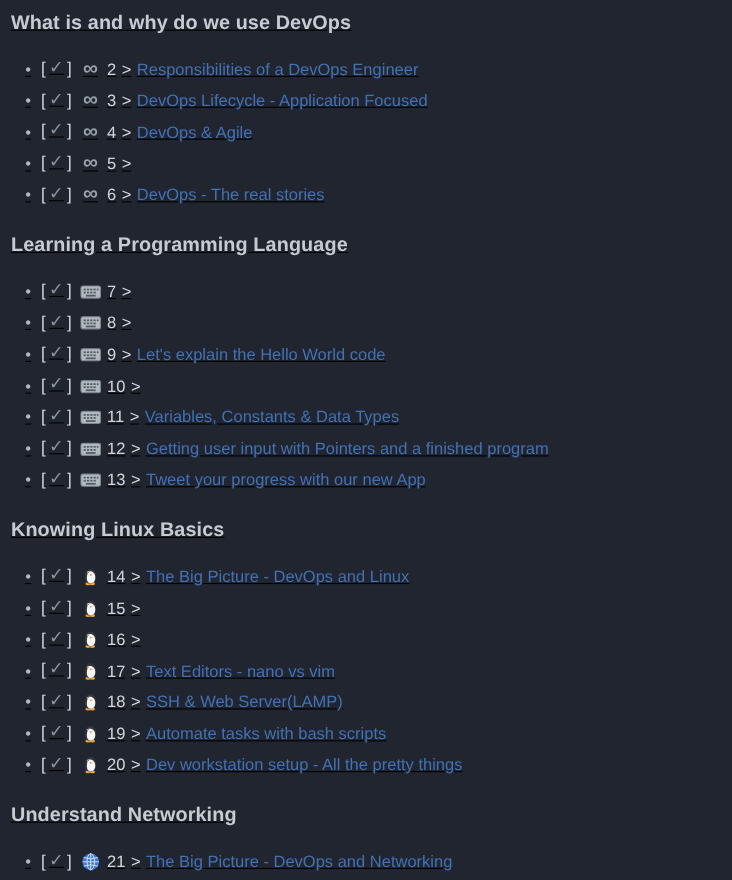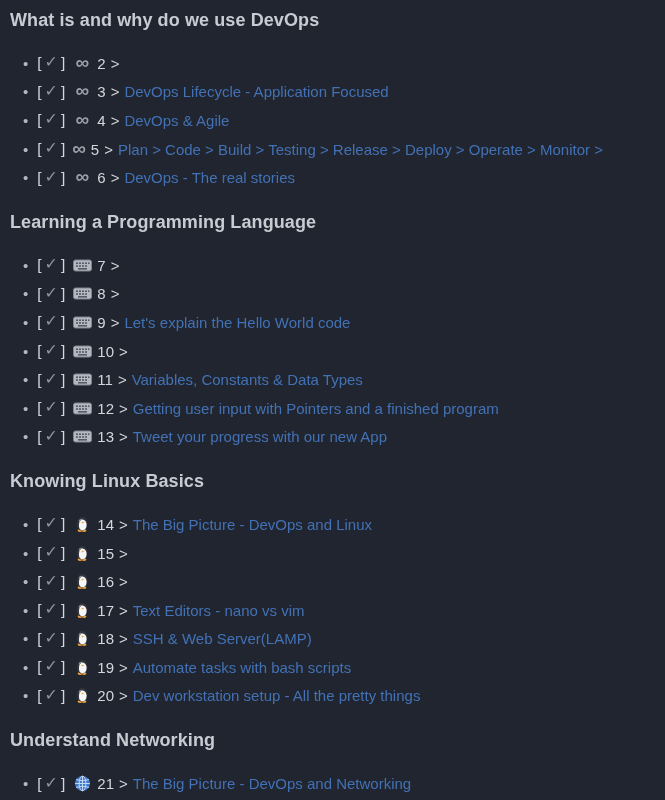--- a/index.html
+++ b/index.html
@@ -17,20 +17,21 @@
     padding: 0;
     background: var(--bg);
     font-family: "Liberation Sans", sans-serif;
     width: 665px;
     height: 800px;
     overflow: hidden;
   }
   .page {
     padding: 10px 0 0 10px;
     width: 577px;
+    text-decoration: underline;
   }
   .section { margin: 0 0 20px 0; }
   .section-title {
     margin: 0 0 18px 0;
     font-size: 18px;
     font-weight: bold;
     color: var(--heading);
     letter-spacing: 0.1px;
   }
   ul.item-list {
@@ -107,20 +108,21 @@
     <span class="checkbox">
       <span class="bracket">[</span>
       <span class="check">✓</span>
       <span class="bracket">]</span>
     </span>
     <span class="icon-slot">
   <span class="inf-glyph">∞</span>
 </span>
     <span class="num">2</span>
     <span class="sep">&gt;</span>
+    <a class="link">Responsibilities of a DevOps Engineer</a>
   </li>
 
   <li class="item">
     <span class="bullet">•</span>
     <span class="checkbox">
       <span class="bracket">[</span>
       <span class="check">✓</span>
       <span class="bracket">]</span>
     </span>
     <span class="icon-slot">
@@ -151,21 +153,20 @@
     <span class="checkbox">
       <span class="bracket">[</span>
       <span class="check">✓</span>
       <span class="bracket">]</span>
     </span>
     <span class="icon-slot">
   <span class="inf-glyph">∞</span>
 </span>
     <span class="num">5</span>
     <span class="sep">&gt;</span>
-    <a class="link">Plan &gt; Code &gt; Build &gt; Testing &gt; Release &gt; Deploy &gt; Operate &gt; Monitor &gt;</a>
   </li>
 
   <li class="item">
     <span class="bullet">•</span>
     <span class="checkbox">
       <span class="bracket">[</span>
       <span class="check">✓</span>
       <span class="bracket">]</span>
     </span>
     <span class="icon-slot">

